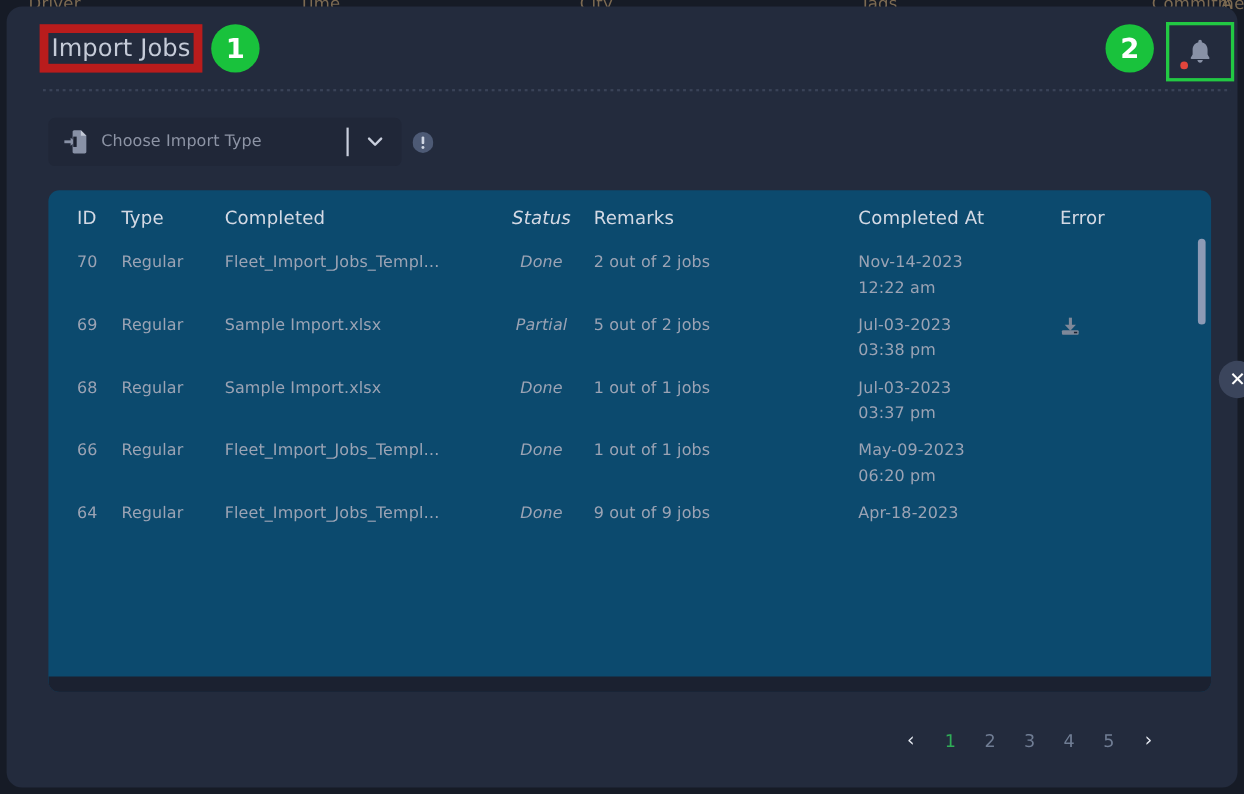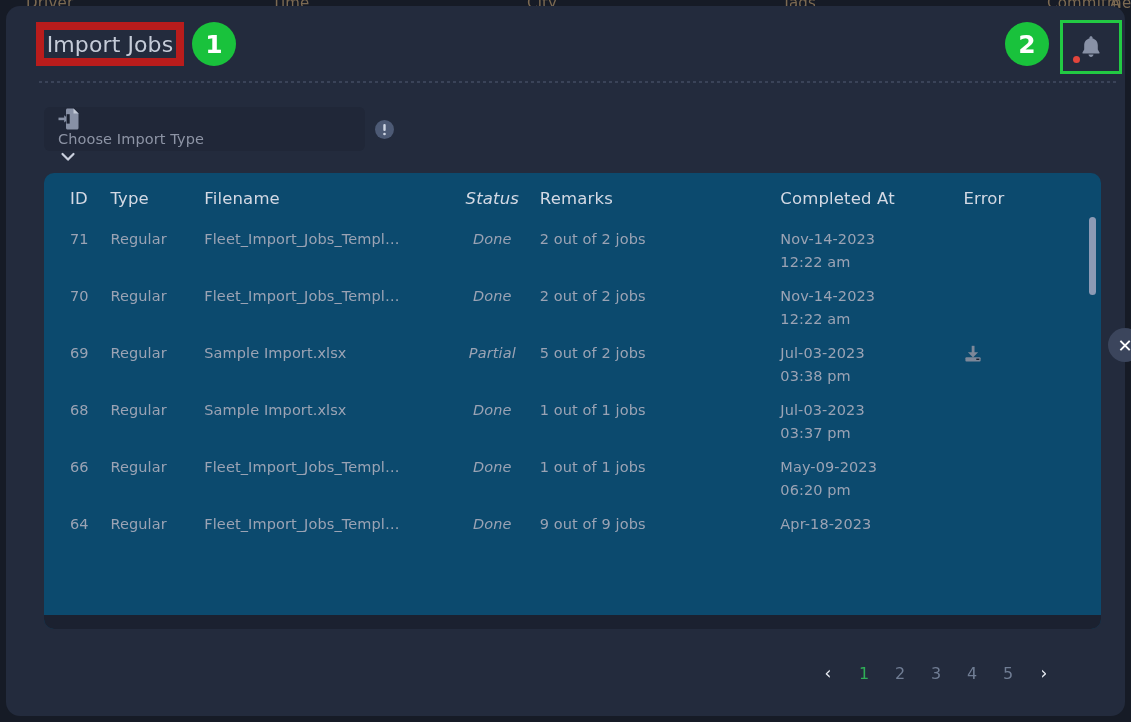--- a/index.html
+++ b/index.html
@@ -87,23 +87,22 @@
 
   
   #import-type-row {
     position: absolute; left: 38px; top: 101px;
     display: flex; align-items: center; gap: 10px;
   }
   #import-type-select {
     width: 321px; height: 44px;
     background: #202738;
     border-radius: 6px;
-    display: flex; 
+    display: flex; align-items: center;
     padding: 0 8px 0 14px;
-    flex-direction: column;
   }
   #import-file-icon { flex: none; margin-right: 12px; }
   #import-type-placeholder {
     flex: 1;
     color: #8d94a5; font-size: 14.5px; letter-spacing: .1px;
   }
   #select-separator {
     width: 2px; height: 26px; background: #c9cfdd; margin-right: 14px;
   }
   #chevron-down-icon { flex: none; margin-right: 6px; }
@@ -242,37 +241,28 @@
       <circle cx="9.5" cy="14" r="1.35" fill="#cfd6e3"></circle>
     </svg>
   </div>
 
   <div id="jobs-table-card">
     <table id="jobs-table">
       <thead>
         <tr>
           <th class="col-id">ID</th>
           <th class="col-type">Type</th>
-          <th class="col-filename">Filename</th>
+          <th class="col-filename">Completed</th>
           <th class="col-status">Status</th>
           <th class="col-remarks">Remarks</th>
           <th class="col-date">Completed At</th>
           <th class="col-error">Error</th>
         </tr>
       </thead>
       <tbody id="jobs-table-body">
-          <tr>
-            <td class="col-id">71</td>
-            <td class="col-type">Regular</td>
-            <td class="col-filename filename-cell">Fleet_Import_Jobs_Templ…</td>
-            <td class="col-status status-done">Done</td>
-            <td class="col-remarks">2 out of 2 jobs</td>
-            <td class="col-date">Nov-14-2023<span class="date-line2">12:22 am</span></td>
-            <td class="col-error"></td>
-          </tr>
           <tr>
             <td class="col-id">70</td>
             <td class="col-type">Regular</td>
             <td class="col-filename filename-cell">Fleet_Import_Jobs_Templ…</td>
             <td class="col-status status-done">Done</td>
             <td class="col-remarks">2 out of 2 jobs</td>
             <td class="col-date">Nov-14-2023<span class="date-line2">12:22 am</span></td>
             <td class="col-error"></td>
           </tr>
           <tr>

